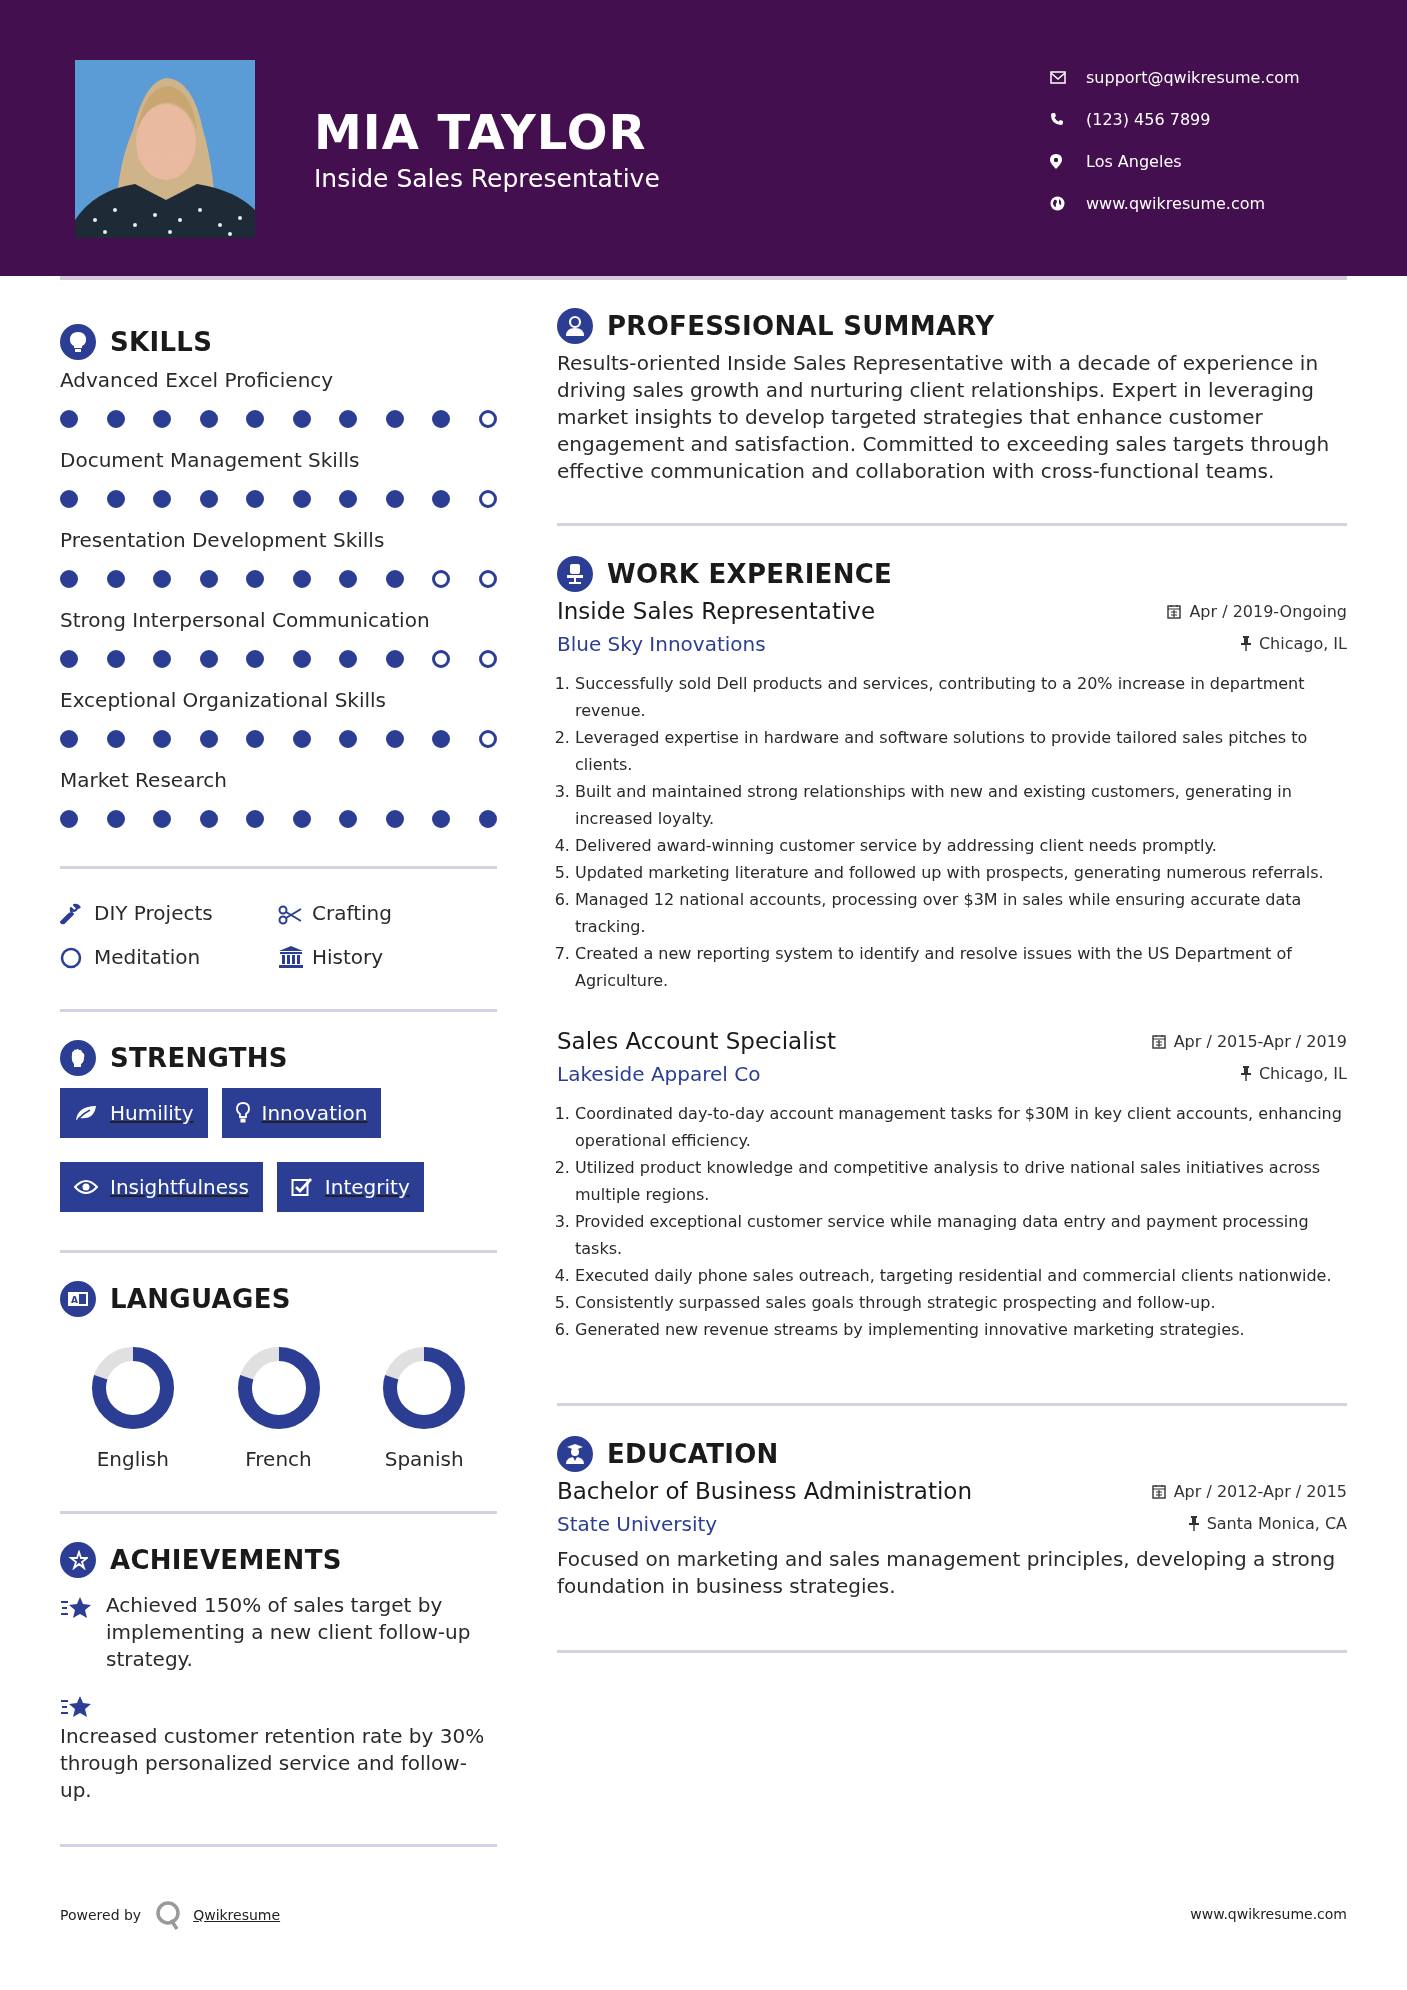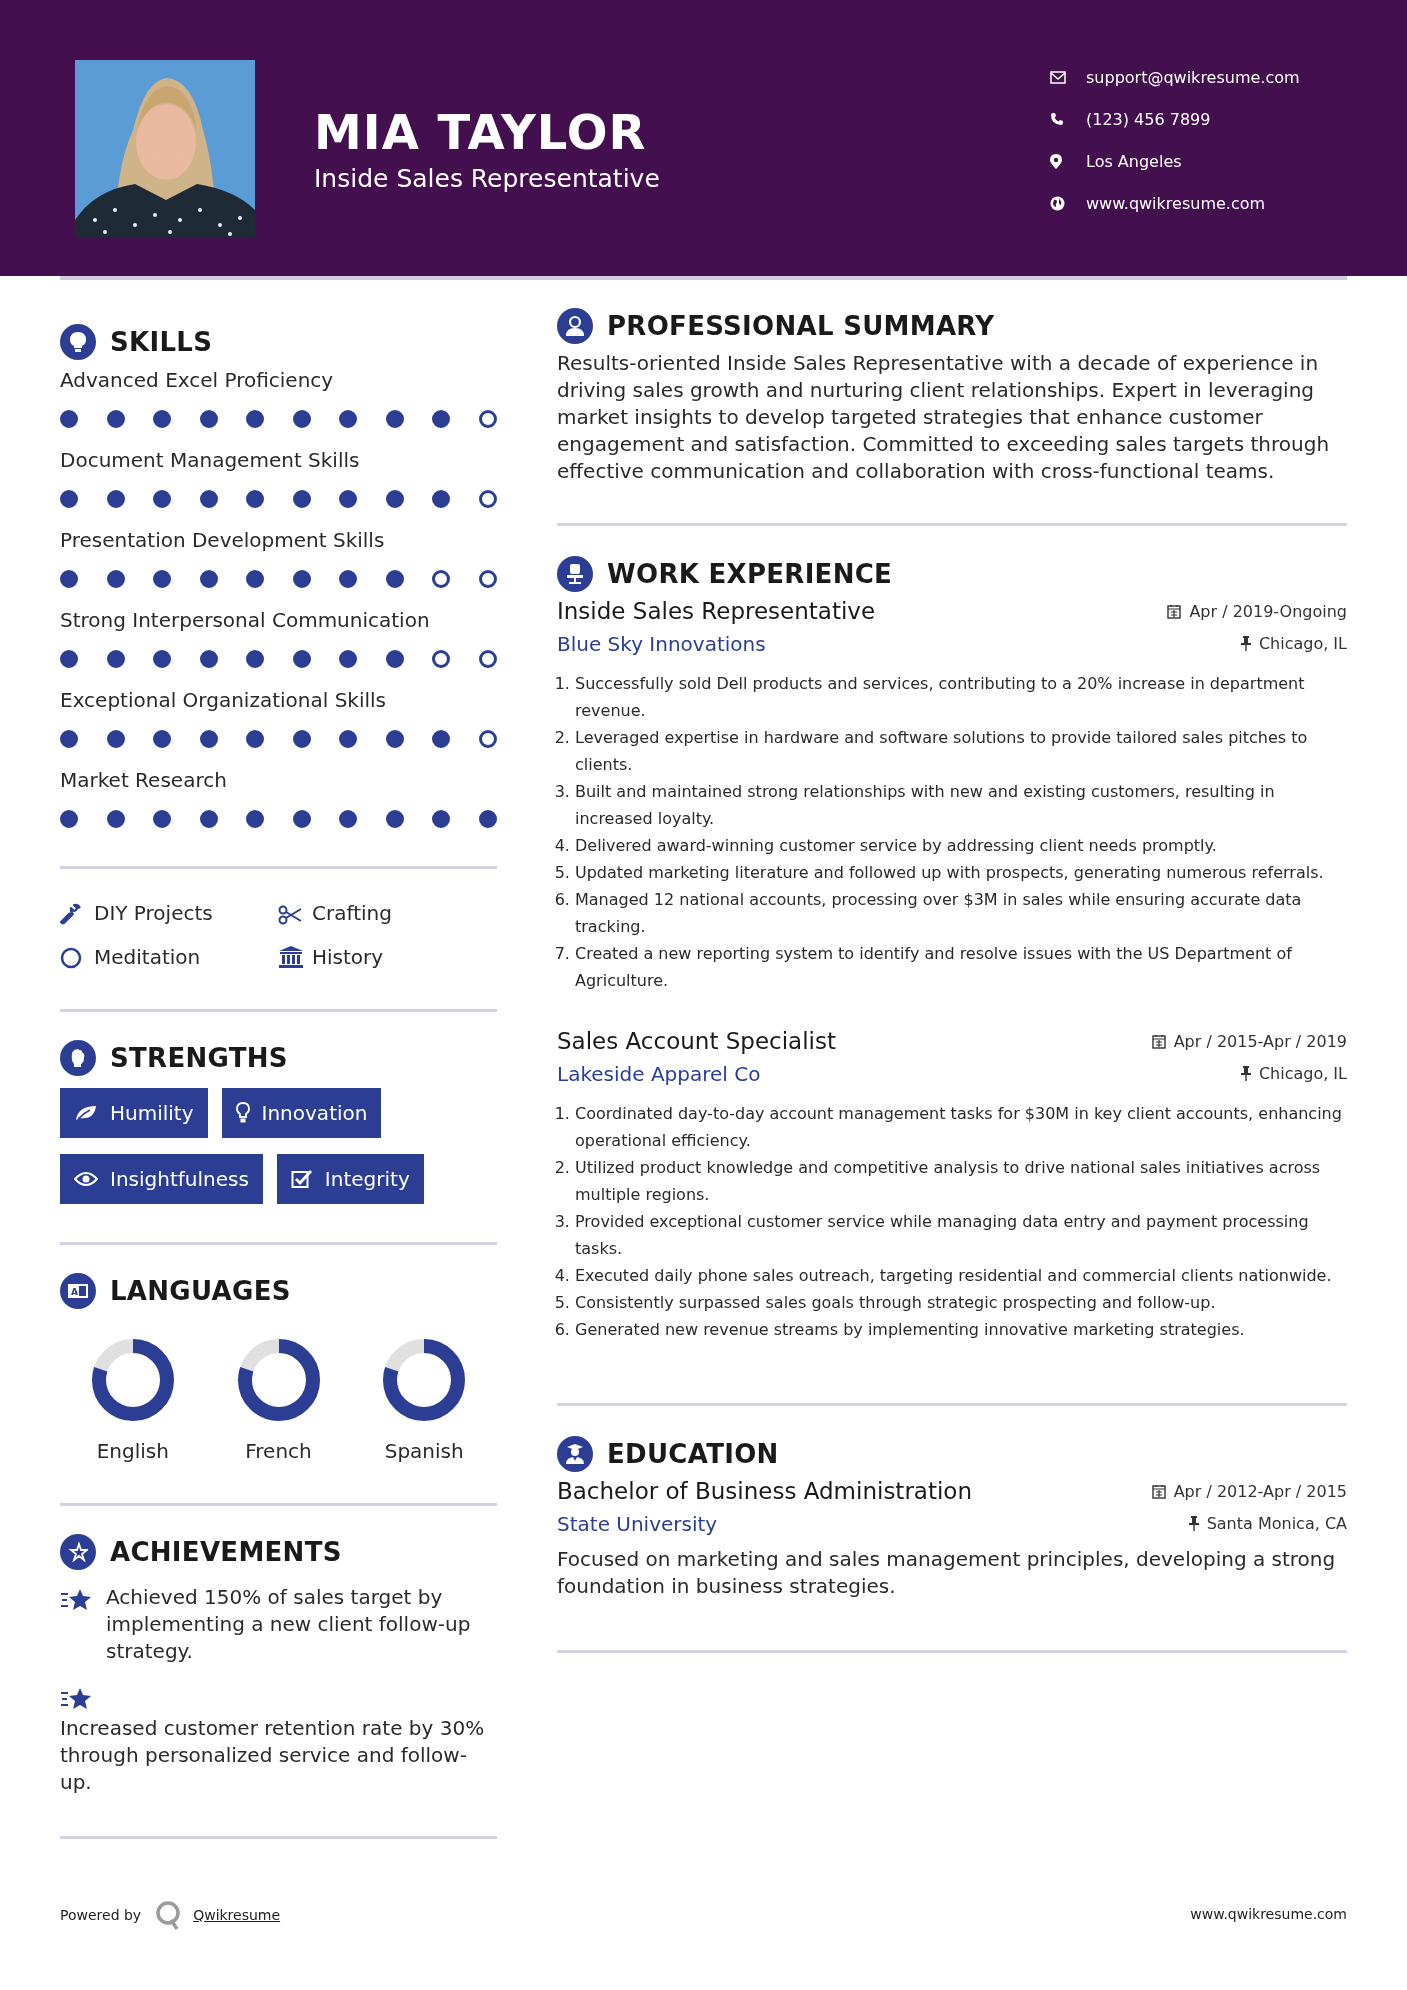--- a/index.html
+++ b/index.html
@@ -26,21 +26,21 @@
   .dots { display: flex; justify-content: space-between; width: 437px; height: 46px; align-items: center; }
   .dot { width: 18px; height: 18px; border-radius: 50%; border: 3px solid #2b3e94; background: #2b3e94; }
   .dot.empty { background: #ffffff; }
 
   .divider { height: 3px; background: #d3d1e3; margin: 24px 0 26px 0; width: 100%; }
 
   .interests { display: grid; grid-template-columns: 218px 218px; row-gap: 14px; margin-top: 4px; }
   .interest { display: flex; align-items: flex-end; font-size: 20px; color: #2a2a2a; height: 30px; }
   .interest .ii { width: 34px; display: inline-flex; align-items: center; }
 
-  .badges { display: flex; flex-wrap: wrap; gap: 16px 14px; margin-top: 10px; }
+  .badges { display: flex; flex-wrap: wrap; gap: 24px 14px; margin-top: 10px; text-decoration: underline; }
   .badge { background: #2b3e94; color: #fff; font-size: 20px; height: 50px; display: inline-flex; align-items: center; padding: 0 14px; }
   .badge .bi { margin-right: 12px; display: inline-flex; }
 
   .langs { display: flex; gap: 0; margin-top: 26px; }
   .lang { width: 146px; display: flex; flex-direction: column; align-items: center; }
   .lang-label { font-size: 20px; margin-top: 16px; color: #2a2a2a; }
 
   .ach { display: flex; margin-top: 12px; }
   .ach .ai { width: 46px; flex: none; padding-top: 4px; }
   .ach-text { font-size: 20px; line-height: 27px; color: #2a2a2a; }
@@ -429,21 +429,21 @@
               <rect x="3" y="2" width="4" height="5" fill="#333"></rect>
               <rect x="0" y="7" width="10" height="2" fill="#333"></rect>
               <rect x="4.3" y="9" width="1.4" height="6" fill="#333"></rect>
             </svg>
             <span>Chicago, IL</span>
           </span>
         </div>
         <ol class="bullets">
           <li>Successfully sold Dell products and services, contributing to a 20% increase in department revenue.</li>
           <li>Leveraged expertise in hardware and software solutions to provide tailored sales pitches to clients.</li>
-          <li>Built and maintained strong relationships with new and existing customers, resulting in increased loyalty.</li>
+          <li>Built and maintained strong relationships with new and existing customers, generating in increased loyalty.</li>
           <li>Delivered award-winning customer service by addressing client needs promptly.</li>
           <li>Updated marketing literature and followed up with prospects, generating numerous referrals.</li>
           <li>Managed 12 national accounts, processing over $3M in sales while ensuring accurate data tracking.</li>
           <li>Created a new reporting system to identify and resolve issues with the US Department of Agriculture.</li>
         </ol>
       </div>
       <div style="margin-top: 34px;">
         <div class="job-row">
           <span class="job-pos">Sales Account Specialist</span>
           <span class="job-meta">

